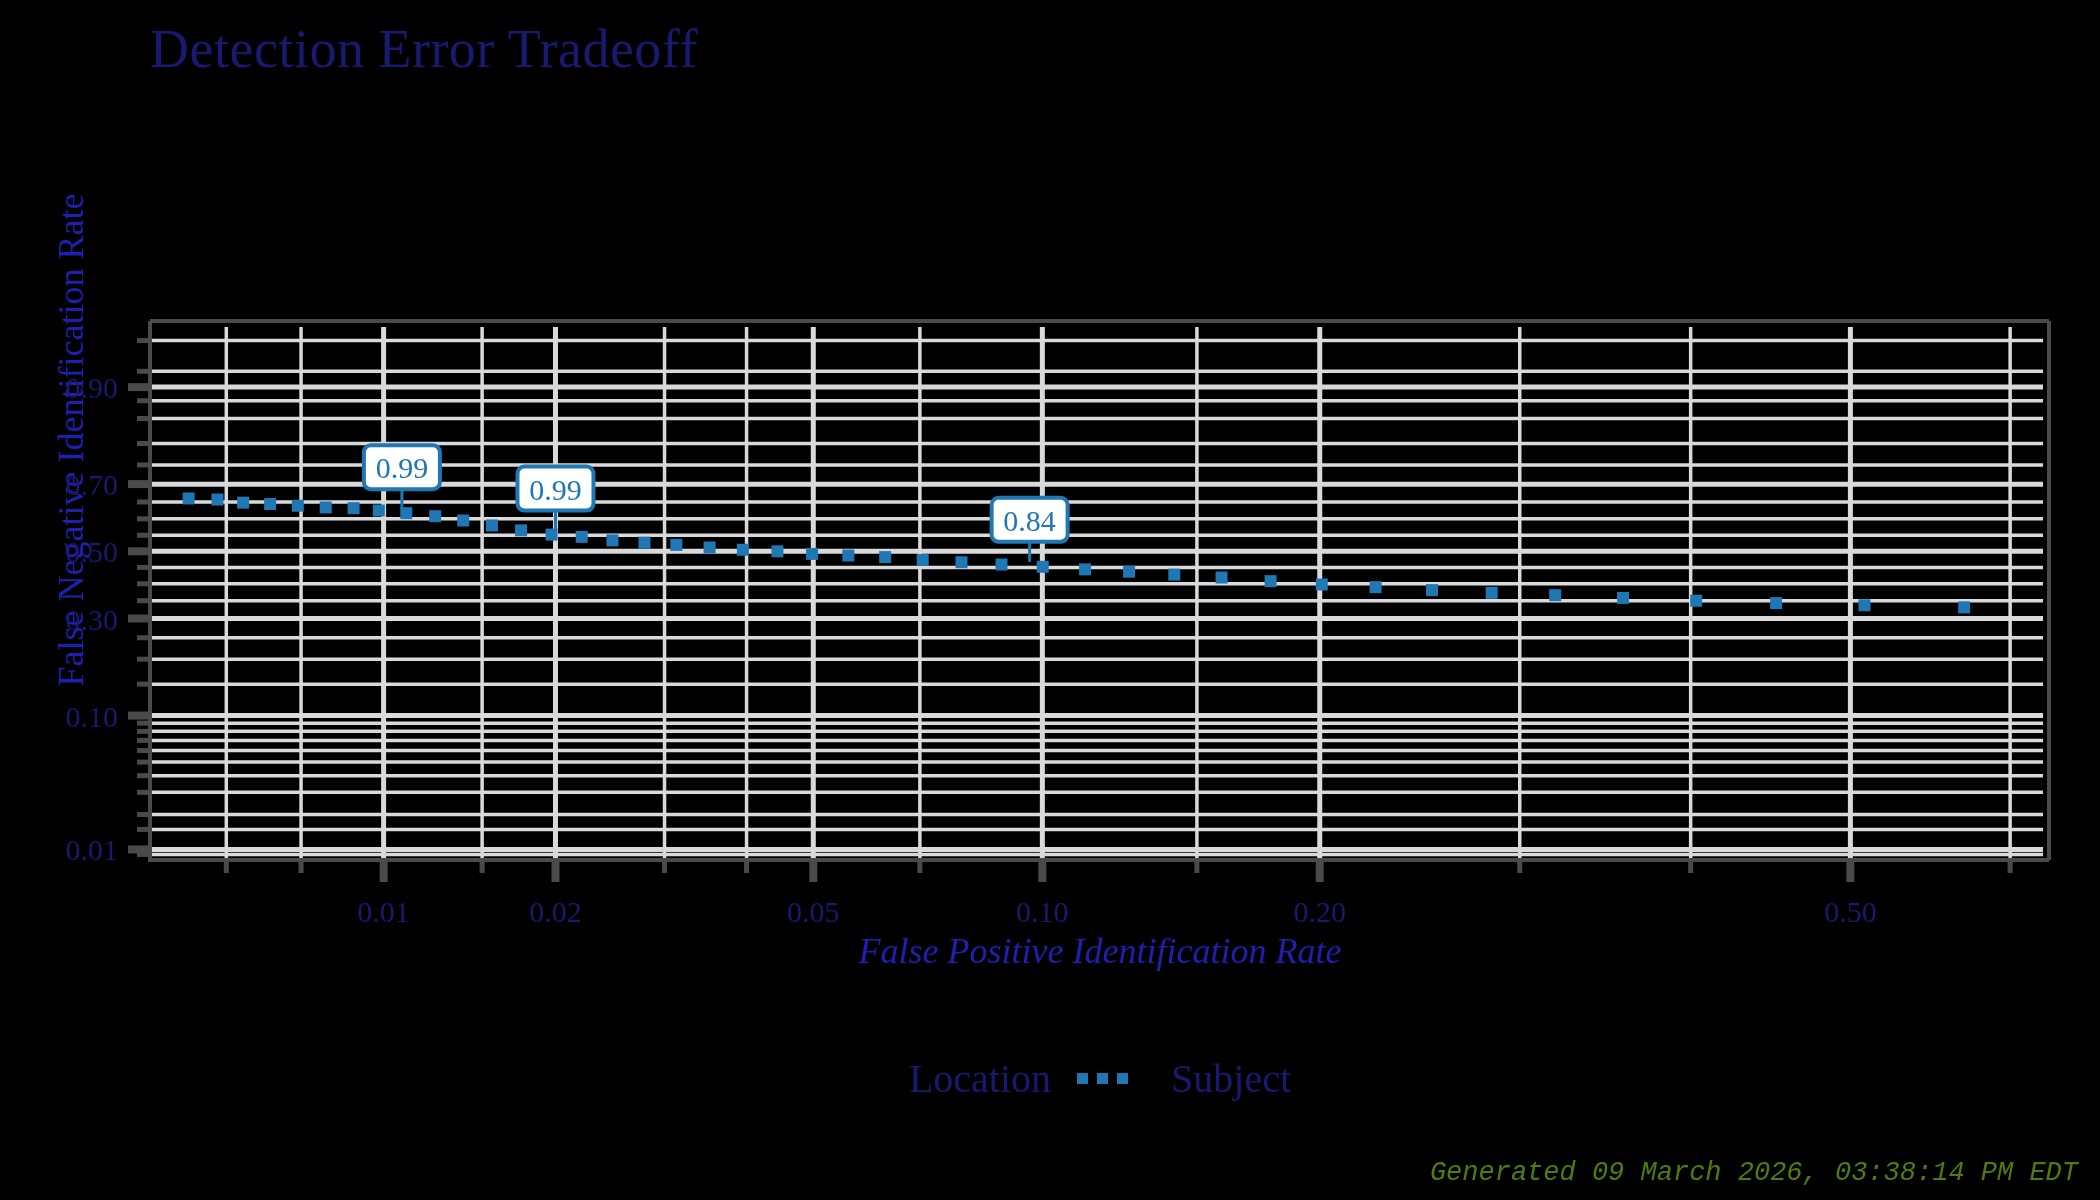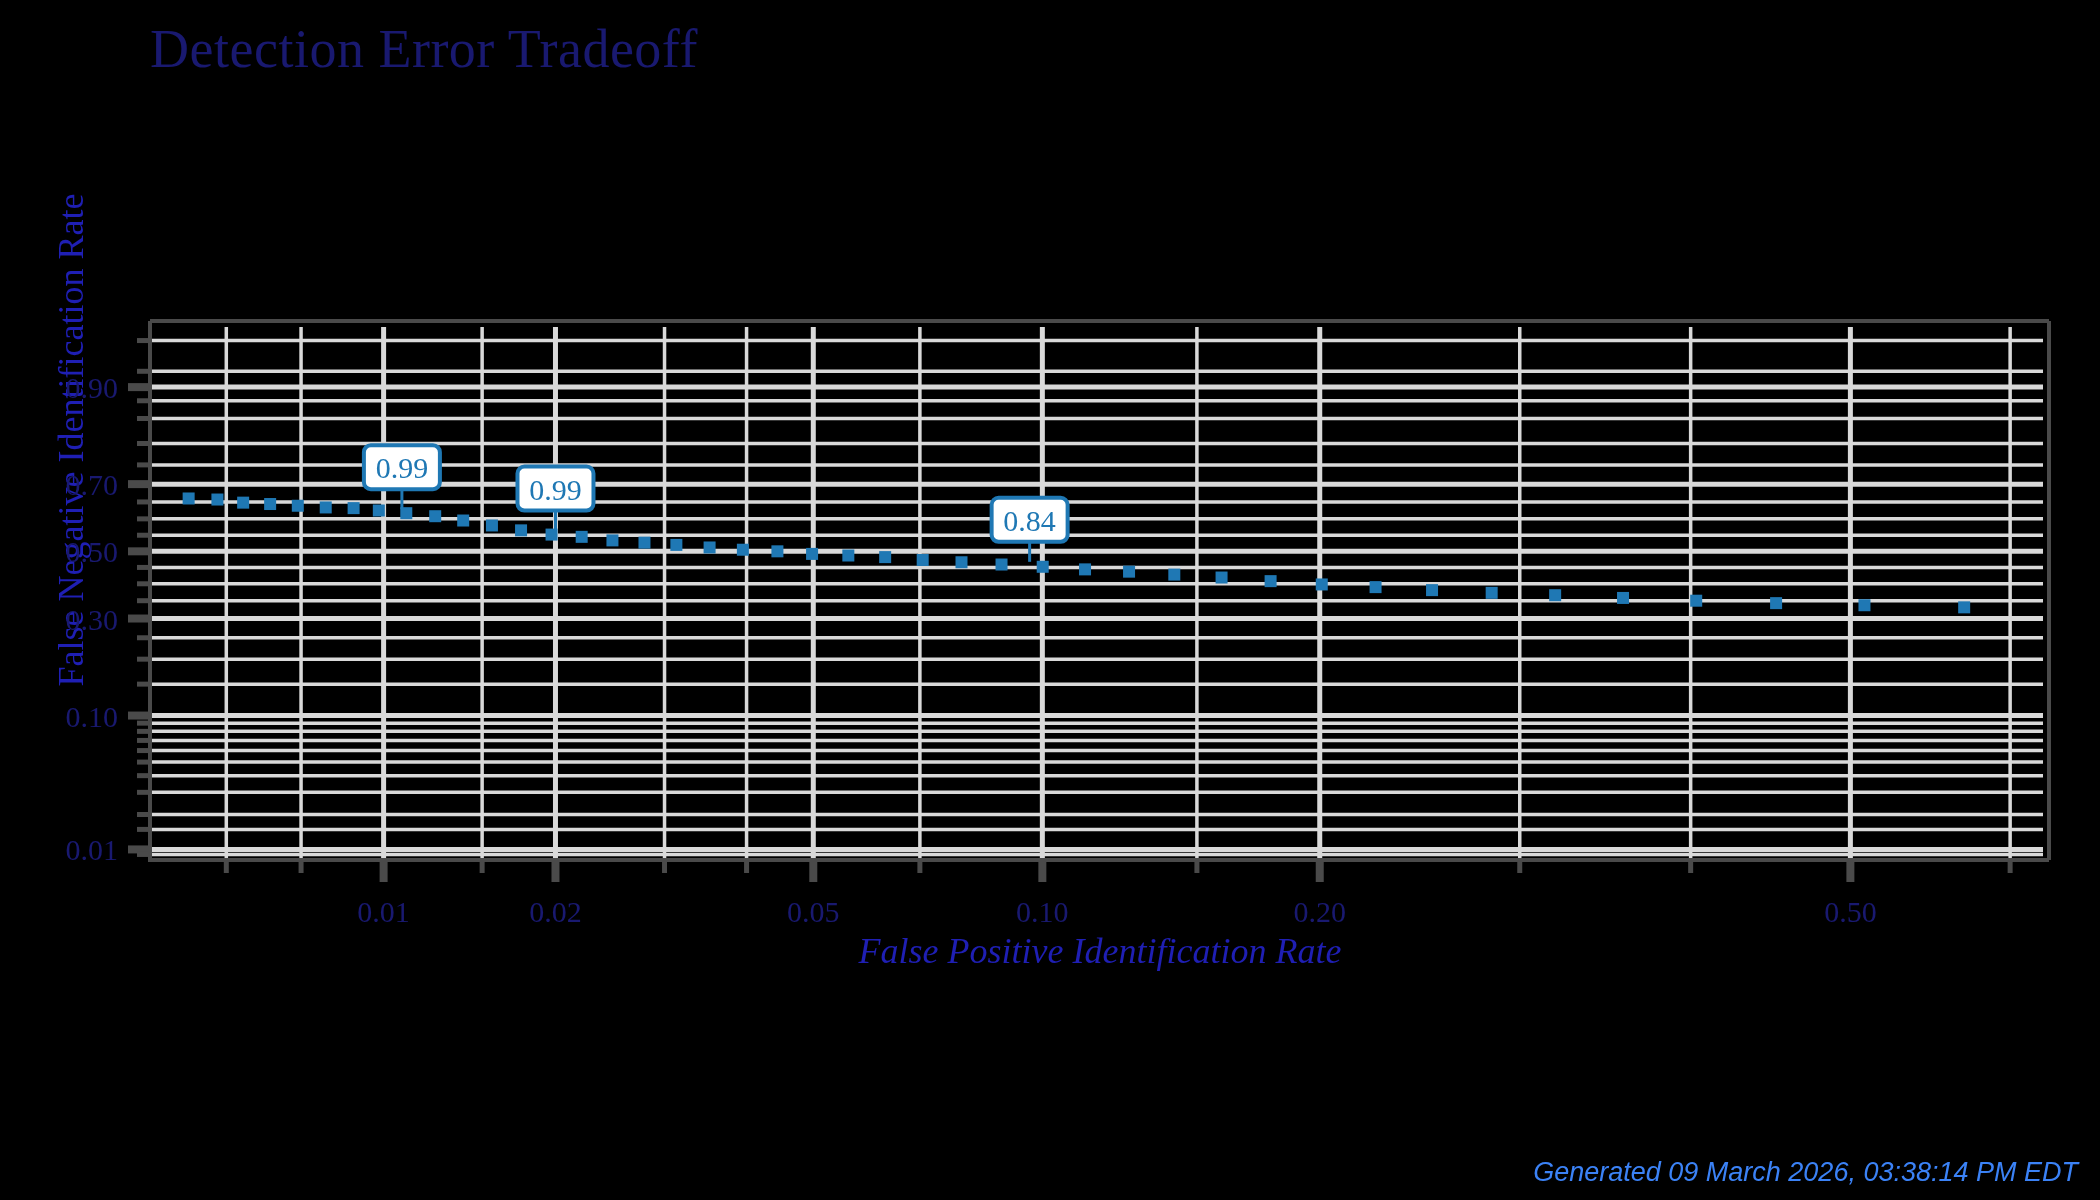--- a/index.html
+++ b/index.html
@@ -90,22 +90,22 @@
     height: 11px;
     background: #1f78b4;
   }
   .legend-label { color: #191970; }
   .footer-note {
     position: absolute;
     right: 22px;
     bottom: 12px;
     font-size: 27px;
     font-style: italic;
-    color: #3b82f6;
-    font-family: Liberation Sans, sans-serif;
+    color: #4d7c0f;
+    font-family: Liberation Mono, monospace;
     white-space: nowrap;
   }
   svg.plot {
     position: absolute;
     left: 0;
     top: 0;
   }
   .tick-text {
     fill: #191970;
     font-size: 30px;
@@ -306,16 +306,29 @@
       </g>
       <g>
         <line x1="1029.6193267431213" y1="561.812585841515" x2="1029.6193267431213" y2="541.812585841515" class="callout-stem"></line>
         <rect x="991.6193267431213" y="497.812585841515" width="76" height="44" rx="7" ry="7" class="callout-box"></rect>
         <text x="1029.6193267431213" y="530.812585841515" class="callout-text">0.84</text>
       </g>
     </svg>
 
   <div class="x-axis-title">False Positive Identification Rate</div>
 
+  <div class="legend">
+    <span class="legend-inner">
+      <span class="legend-title">Location</span>
+      <span class="legend-entry">
+        <span class="legend-swatch">
+          <i></i>
+            <i></i>
+            <i></i>
+        </span>
+        <span class="legend-label">Subject</span>
+      </span>
+    </span>
+  </div>
 
   <div class="footer-note">Generated 09 March 2026, 03:38:14 PM EDT</div>
 
 </div>
 
 </body></html>

